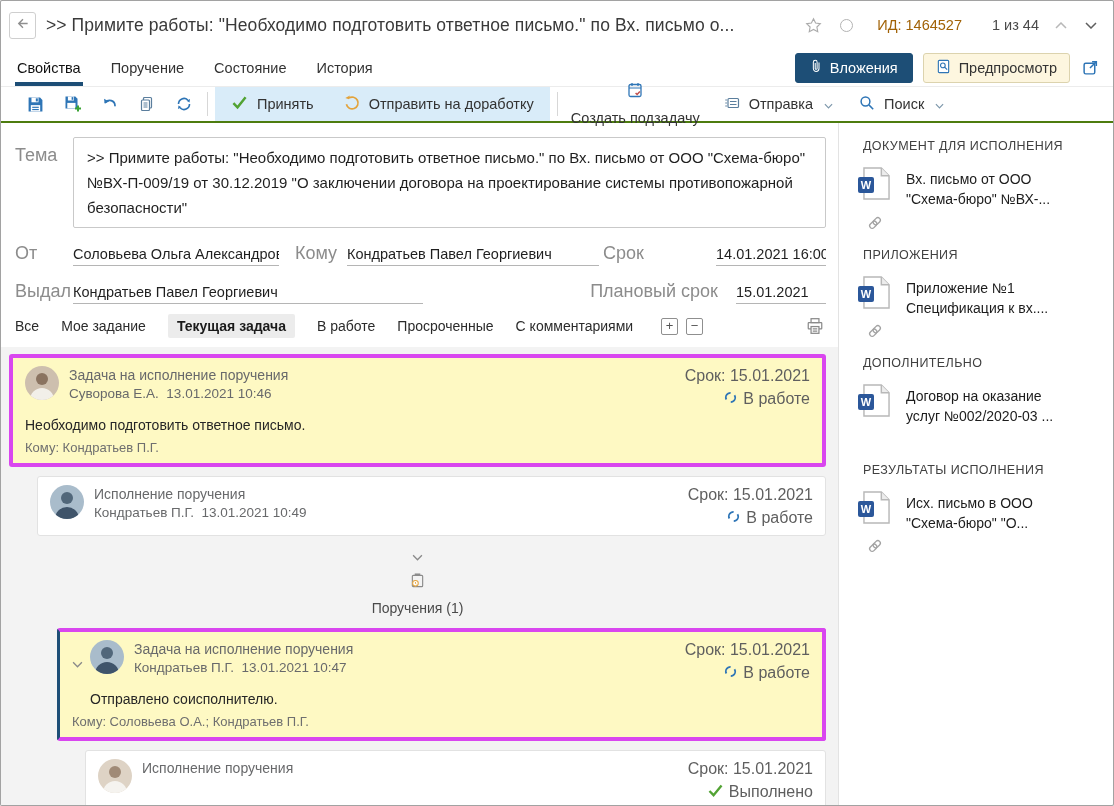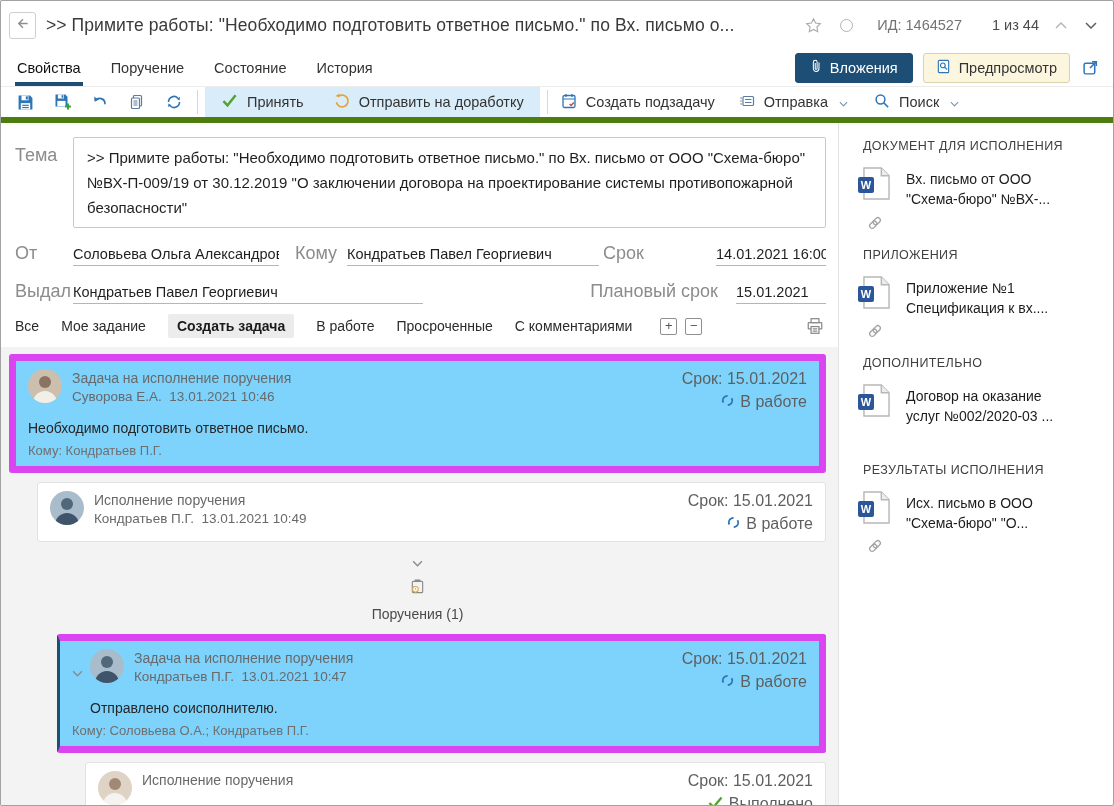--- a/index.html
+++ b/index.html
@@ -13,43 +13,43 @@
   }
 
   
   .titlebar { height: 48px; display: flex; align-items: center; padding: 0 14px 0 8px; flex: none; }
   .back-btn { width: 27px; height: 27px; border: 1px solid #cfcfcf; border-radius: 3px; background:#fff;
     display: flex; align-items: center; justify-content: center; cursor: pointer; flex: none; }
   .tb-title { font-size: 17.5px; color: #3a3a3a; margin-left: 10px; white-space: nowrap; overflow: hidden;
     flex: 1 1 auto; letter-spacing: .1px; }
   .tb-right { display: flex; align-items: center; gap: 14px; margin-left: 12px; flex: none; }
   .circle-ic { width: 13px; height: 13px; border: 1.4px solid #b3b3b3; border-radius: 50%; }
-  .tb-id { font-size: 14.5px; color: #737373; margin-left: 8px; }
+  .tb-id { font-size: 14.5px; color: #a16207; margin-left: 8px; }
   .tb-pager { font-size: 14.5px; color: #4a4a4a; margin-left: 16px; }
   .icon-btn { background: none; border: none; cursor: pointer; display: flex; align-items: center; padding: 2px; }
 
   
   .tabsrow { height: 38px; display: flex; align-items: center; padding: 0 12px 0 14px;
     border-bottom: 1px solid #ececec; flex: none; gap: 48px; }
   .tabs { display: flex; gap: 26px; height: 100%; }
   .tab { font-size: 14.5px; color: #333; display: flex; align-items: center; position: relative;
     cursor: pointer; padding: 0 2px; }
   .tab.active { color: #111; }
   .tab.active::after { content:""; position:absolute; left:0; right:0; bottom:0; height:4px; background:#1d4e76; }
   .tabs-right { margin-left: auto; display: flex; align-items: center; gap: 10px; }
   .btn-attach { height: 30px; background: #1d4e76; color: #fff; border: 1px solid #1d4e76; border-radius: 3px;
     font-size: 14.5px; padding: 0 14px; display: flex; align-items: center; gap: 8px; cursor: pointer;
     font-family: inherit; }
   .btn-preview { height: 30px; background: #fdf6df; color: #333; border: 1px solid #dcd3ae; border-radius: 3px;
     font-size: 14.5px; padding: 0 12px; display: flex; align-items: center; gap: 8px; cursor: pointer;
     font-family: inherit; }
 
   
-  .toolbar { height: 36px; display: flex; align-items: center; padding-left: 6px;
-    border-bottom: 6px solid #4d7c0f; flex: none; }
+  .toolbar { height: 36px; display: flex; align-items: center; padding-left: 16px;
+    border-bottom: 2px solid #4d7c0f; flex: none; }
   .tool-ic { width: 37px; height: 30px; display: flex; align-items: center; justify-content: center;
     background: none; border: none; cursor: pointer; }
   .tdiv { width: 1px; height: 24px; background: #d7d7d7; margin: 0 5px; flex: none; }
   .tool-seg { align-self: stretch; background: #d9ecf9; display: flex; align-items: center;
     padding: 0 16px; gap: 30px; margin: 0 2px; }
   .tool-btn { display: flex; align-items: center; gap: 9px; font-size: 14.5px; color: #333;
     background: none; border: none; cursor: pointer; font-family: inherit; white-space: nowrap; }
   .tool-btn .chev { margin-left: 2px; }
 
   
@@ -83,21 +83,21 @@
   .filter { font-size: 14px; color: #2b2b2b; cursor: pointer; padding: 4px 0; white-space: nowrap; }
   .filter.active { font-weight: bold; background: #ececec; border-radius: 2px; padding: 4px 9px; color:#1a1a1a; }
   .pm-group { display: flex; gap: 8px; margin-left: 6px; }
   .pm { width: 17px; height: 17px; border: 1px solid #8f8f8f; border-radius: 2px; color: #555;
     font-size: 13px; line-height: 14px; text-align: center; background: #fff; cursor: pointer; }
   .print-btn { margin-left: auto; background: none; border: none; cursor: pointer; display: flex; }
 
   
   .tasklist { flex: 1; background: #f3f3f3; padding: 7px 12px 0 8px; overflow: hidden; }
   .card { border-radius: 3px; margin-bottom: 9px; padding: 8px 12px 8px 12px; cursor: pointer; }
-  .card.blue { background: #7dd3fc; border: 7px solid #d946ef; }
+  .card.blue { background: #fef9c3; border: 4px solid #d946ef; }
   .card.white { background: #fff; border: 1px solid #e2e2e2; }
   .card.navy-edge { border-left: 3px solid #1d4e76; }
   .c-head { display: flex; align-items: flex-start; }
   .c-exp { width: 18px; padding-top: 14px; flex: none; cursor: pointer; }
   .avatar { width: 34px; height: 34px; border-radius: 50%; overflow: hidden; flex: none; margin-right: 10px; }
   .c-main { flex: 1; min-width: 0; padding-top: 1px; }
   .c-title { color: #68696b; font-size: 14px; }
   .c-author { color: #68696b; font-size: 13.5px; margin-top: 3px; }
   .c-right { text-align: right; color: #5f5f5f; font-size: 16px; flex: none; padding-top: 1px; }
   .c-status { display: flex; align-items: center; justify-content: flex-end; gap: 6px; margin-top: 5px; }
@@ -250,21 +250,21 @@
         <span>
           <svg viewBox="0 0 16 16" width="16" height="16">
               <path d="M4.8 3.1A5.9 5.9 0 1 1 2.4 9.3" fill="none" stroke="#e3a33c" stroke-width="1.7"></path>
               <path d="M5.9 0.6L4.8 4.3 1.3 2.9z" fill="#e3a33c"></path>
             </svg>
         </span>
         <span>Отправить на доработку</span>
       </button>
     </div>
     <div class="tdiv"></div>
-    <button class="tool-btn" style="margin:0 10px 0 8px;">
+    <button class="tool-btn" style="margin:0 10px 0 8px;flex-direction:column;">
       <span>
         <svg viewBox="0 0 16 16" width="16" height="16">
             <rect x="2" y="2.5" width="12" height="12" rx="1.5" fill="none" stroke="#2e75b6" stroke-width="1.3"></rect>
             <path d="M5 1v3M11 1v3" stroke="#2e75b6" stroke-width="1.3"></path>
             <path d="M2 6h12" stroke="#2e75b6" stroke-width="1"></path>
             <path d="M8.6 11l1.5 1.5 2.8-3" stroke="#c0504d" stroke-width="1.5" fill="none"></path>
           </svg>
       </span>
       <span>Создать подзадачу</span>
     </button>
@@ -323,21 +323,21 @@
           <div class="plan-group">
             <div class="f-label">Плановый срок</div>
             <div class="uval w-plan">15.01.2021</div>
           </div>
         </div>
       </div>
 
       <div class="filters">
         <div class="filter">Все</div>
         <div class="filter">Мое задание</div>
-        <div class="filter active">Создать задача</div>
+        <div class="filter active">Текущая задача</div>
         <div class="filter">В работе</div>
         <div class="filter">Просроченные</div>
         <div class="filter">С комментариями</div>
         <div class="pm-group">
           <button class="pm">+</button>
           <button class="pm">−</button>
         </div>
         <button class="print-btn">
           <svg viewBox="0 0 16 16" width="18" height="18">
               <rect x="4.5" y="1.5" width="7" height="3.5" fill="none" stroke="#8a8a8a" stroke-width="1.1"></rect>

